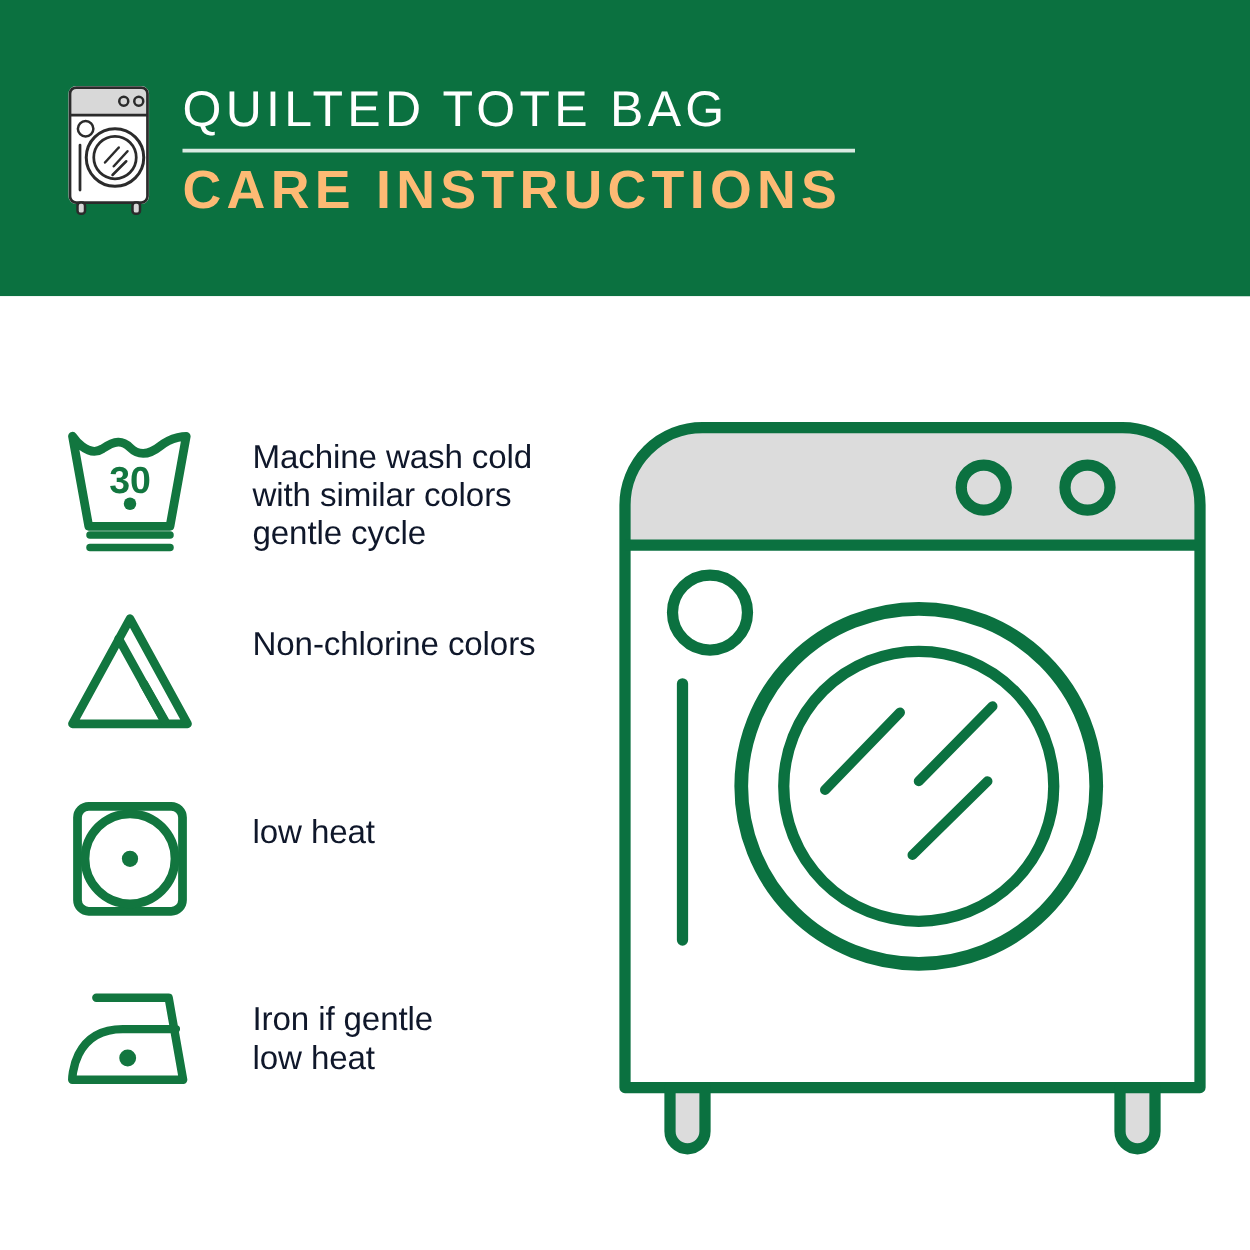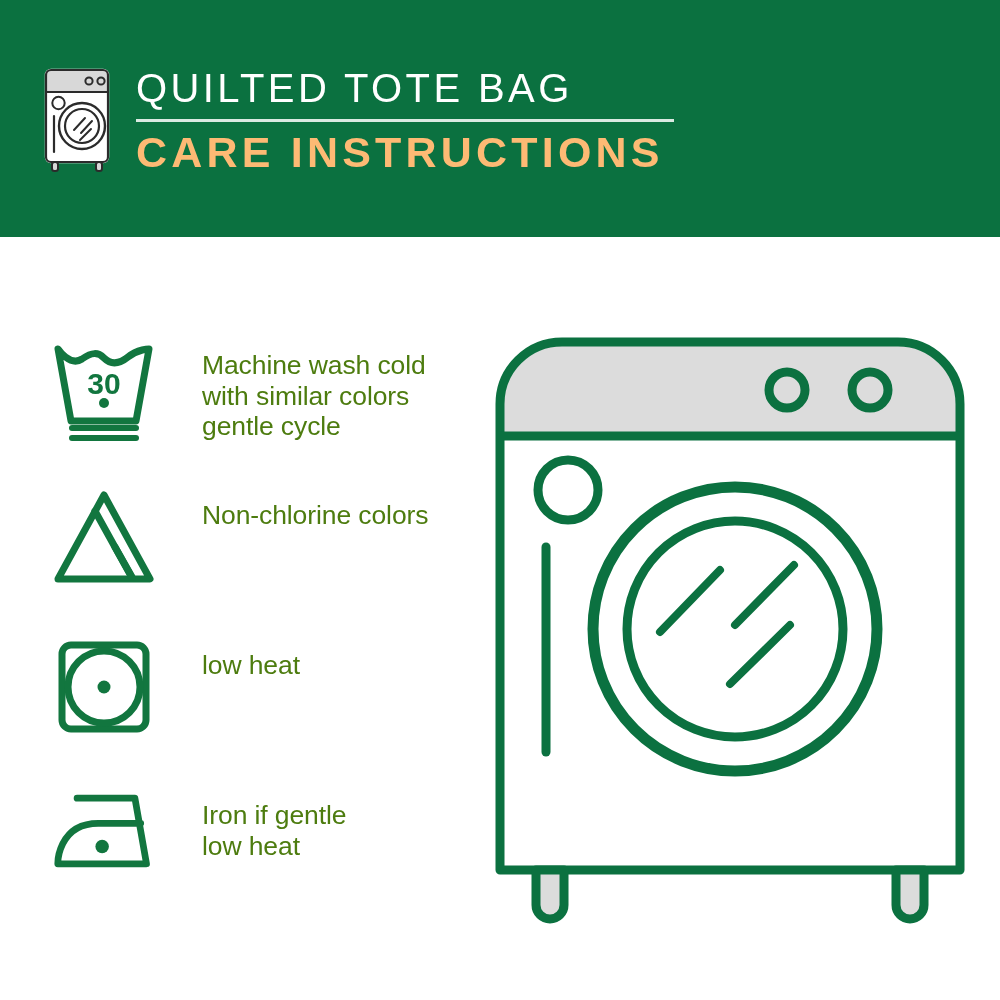--- a/index.html
+++ b/index.html
@@ -19,21 +19,21 @@
   #header-band {
     position: absolute;
     left: 0;
     top: 0;
     width: 1000px;
     height: 237px;
     background: #0B7140;
   }
   #header-inner {
     position: absolute;
-    left: 42px;
+    left: 52px;
     top: 66px;
     display: flex;
     align-items: flex-start;
   }
   #header-logo {
     width: 72px;
     height: 108px;
     margin-right: 22px;
     flex: none;
   }
@@ -90,21 +90,21 @@
     width: 108px;
     flex: none;
     display: flex;
     justify-content: flex-start;
     align-items: flex-start;
     padding-top: 2px;
   }
   .instruction-text {
     font-size: 26.5px;
     font-weight: 400;
-    color: #4d7c0f;
+    color: #0f172a;
     line-height: 1.16;
     letter-spacing: -0.1px;
     padding-top: 13px;
     padding-left: 42px;
   }
   .instruction-text .line { display: block; white-space: nowrap; }
 
   
   #washer-illustration {
     position: absolute;

